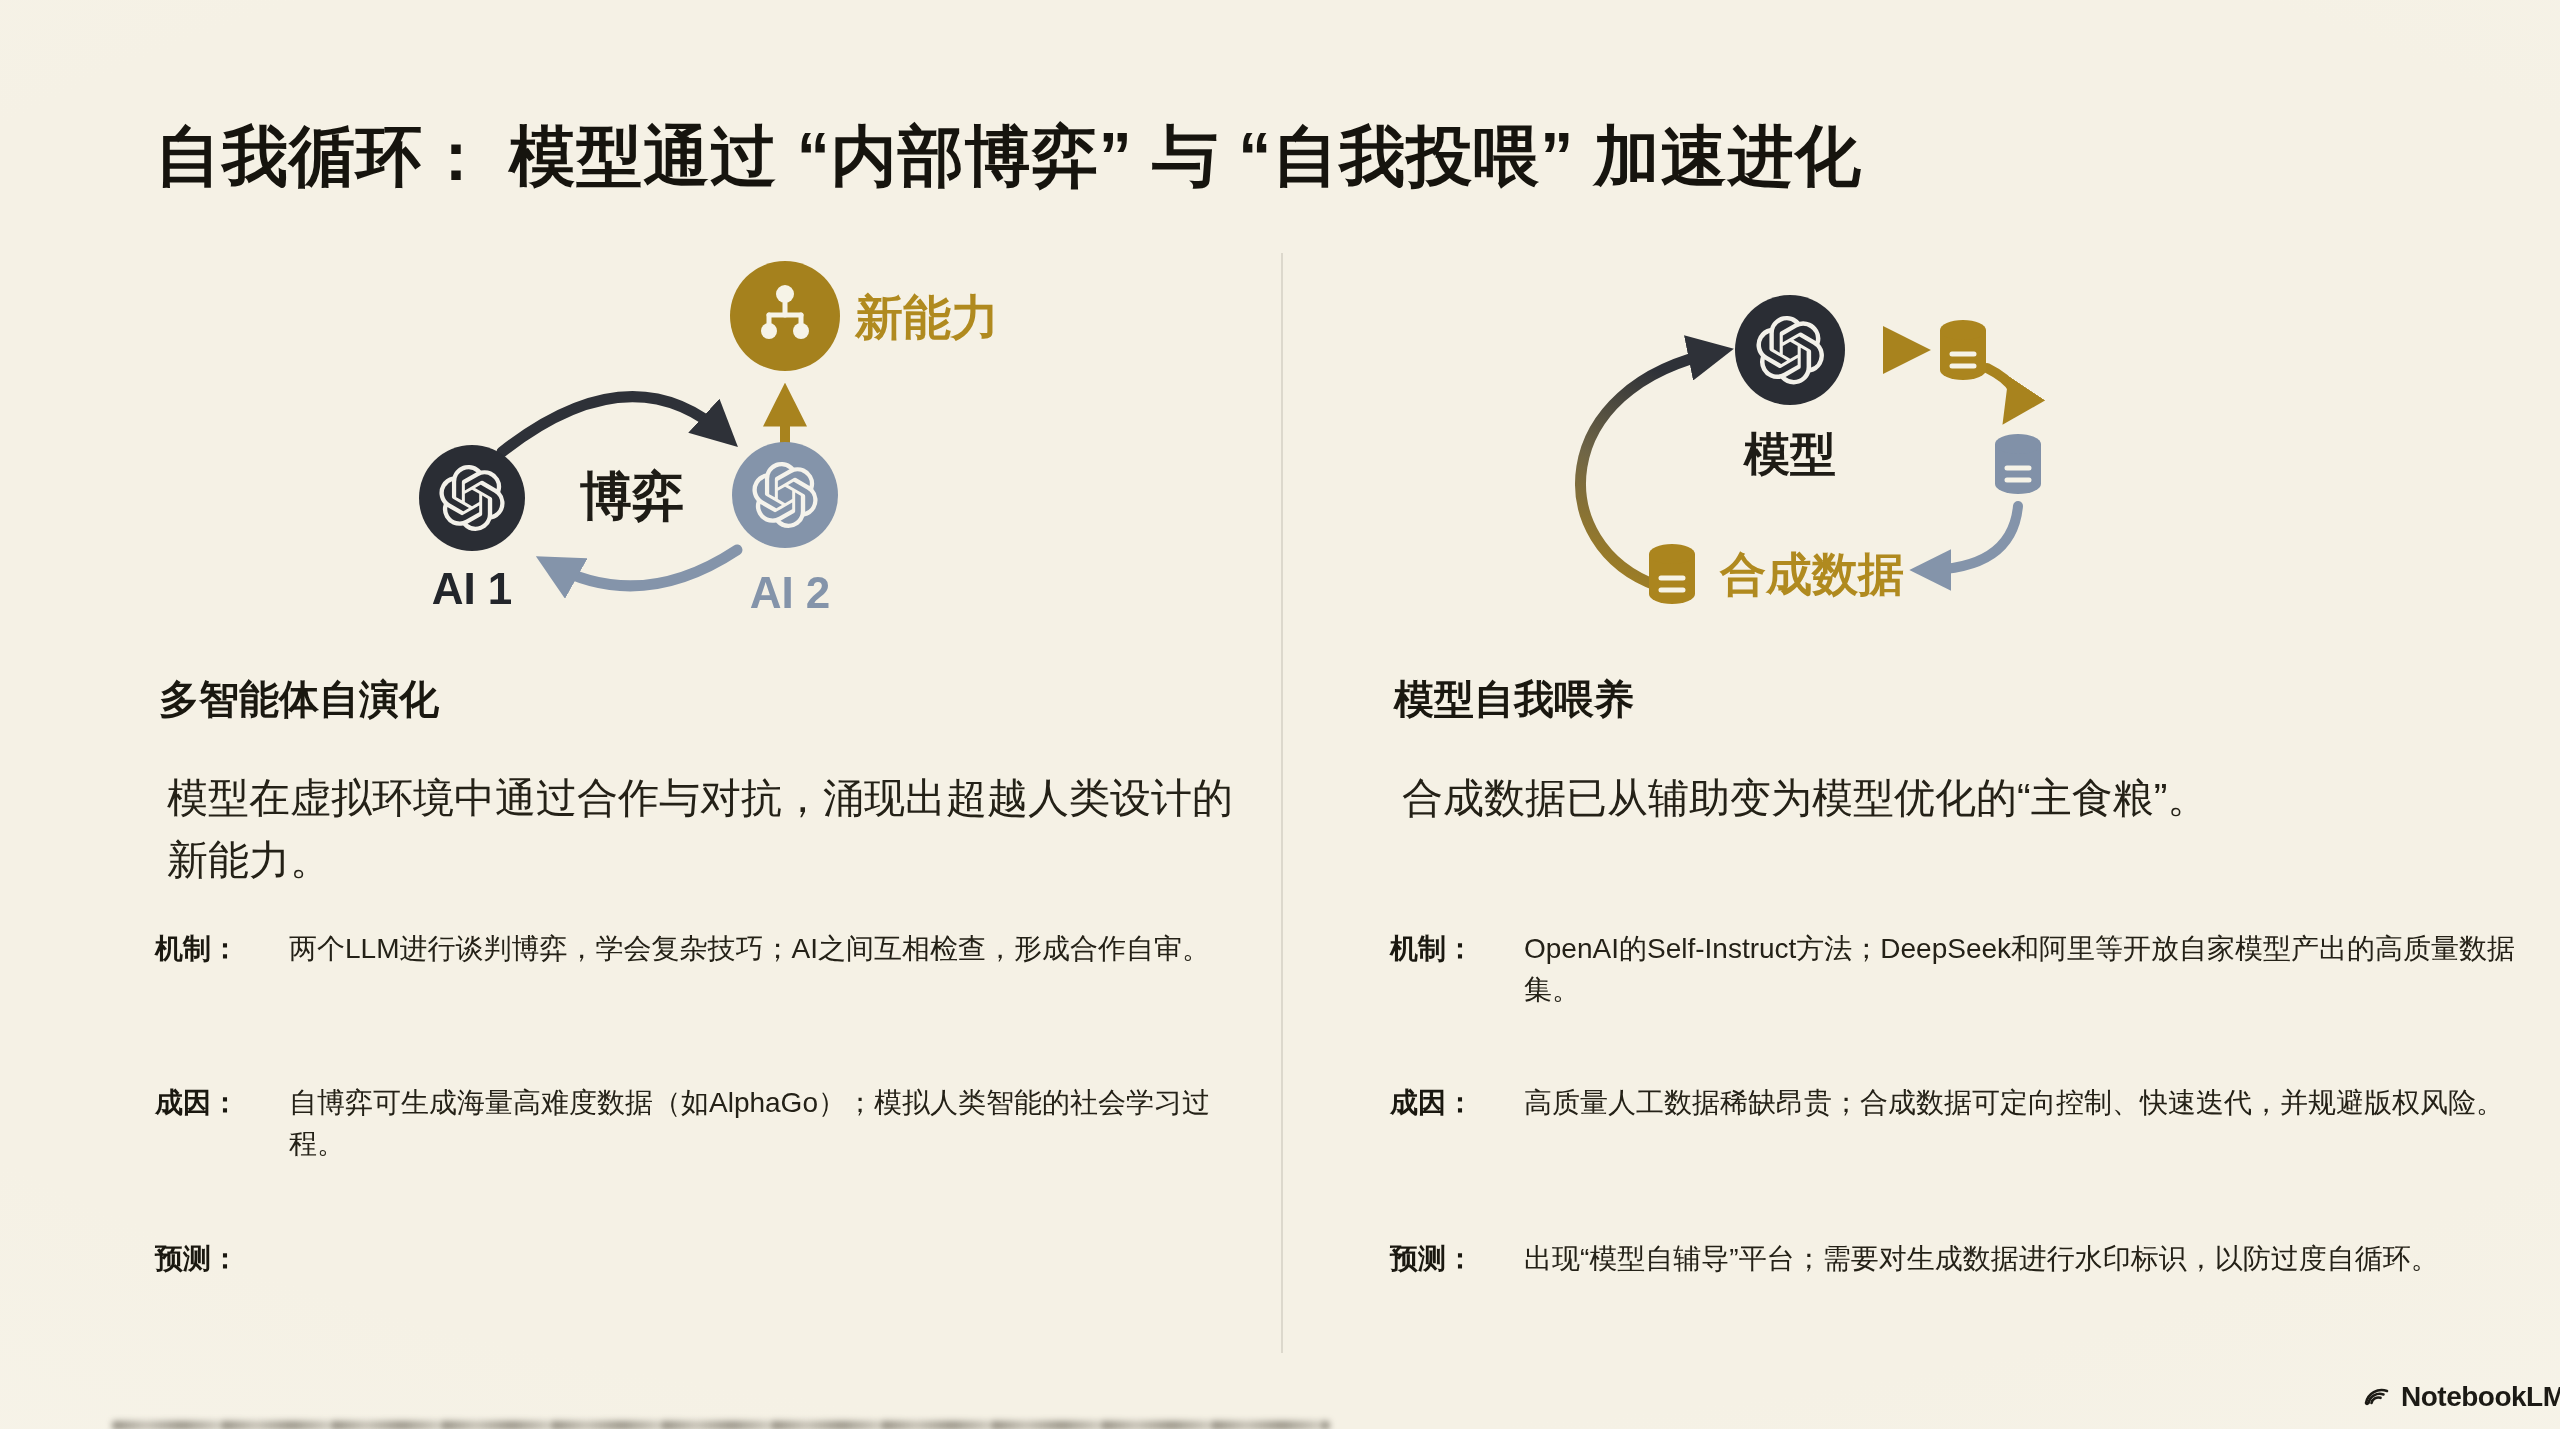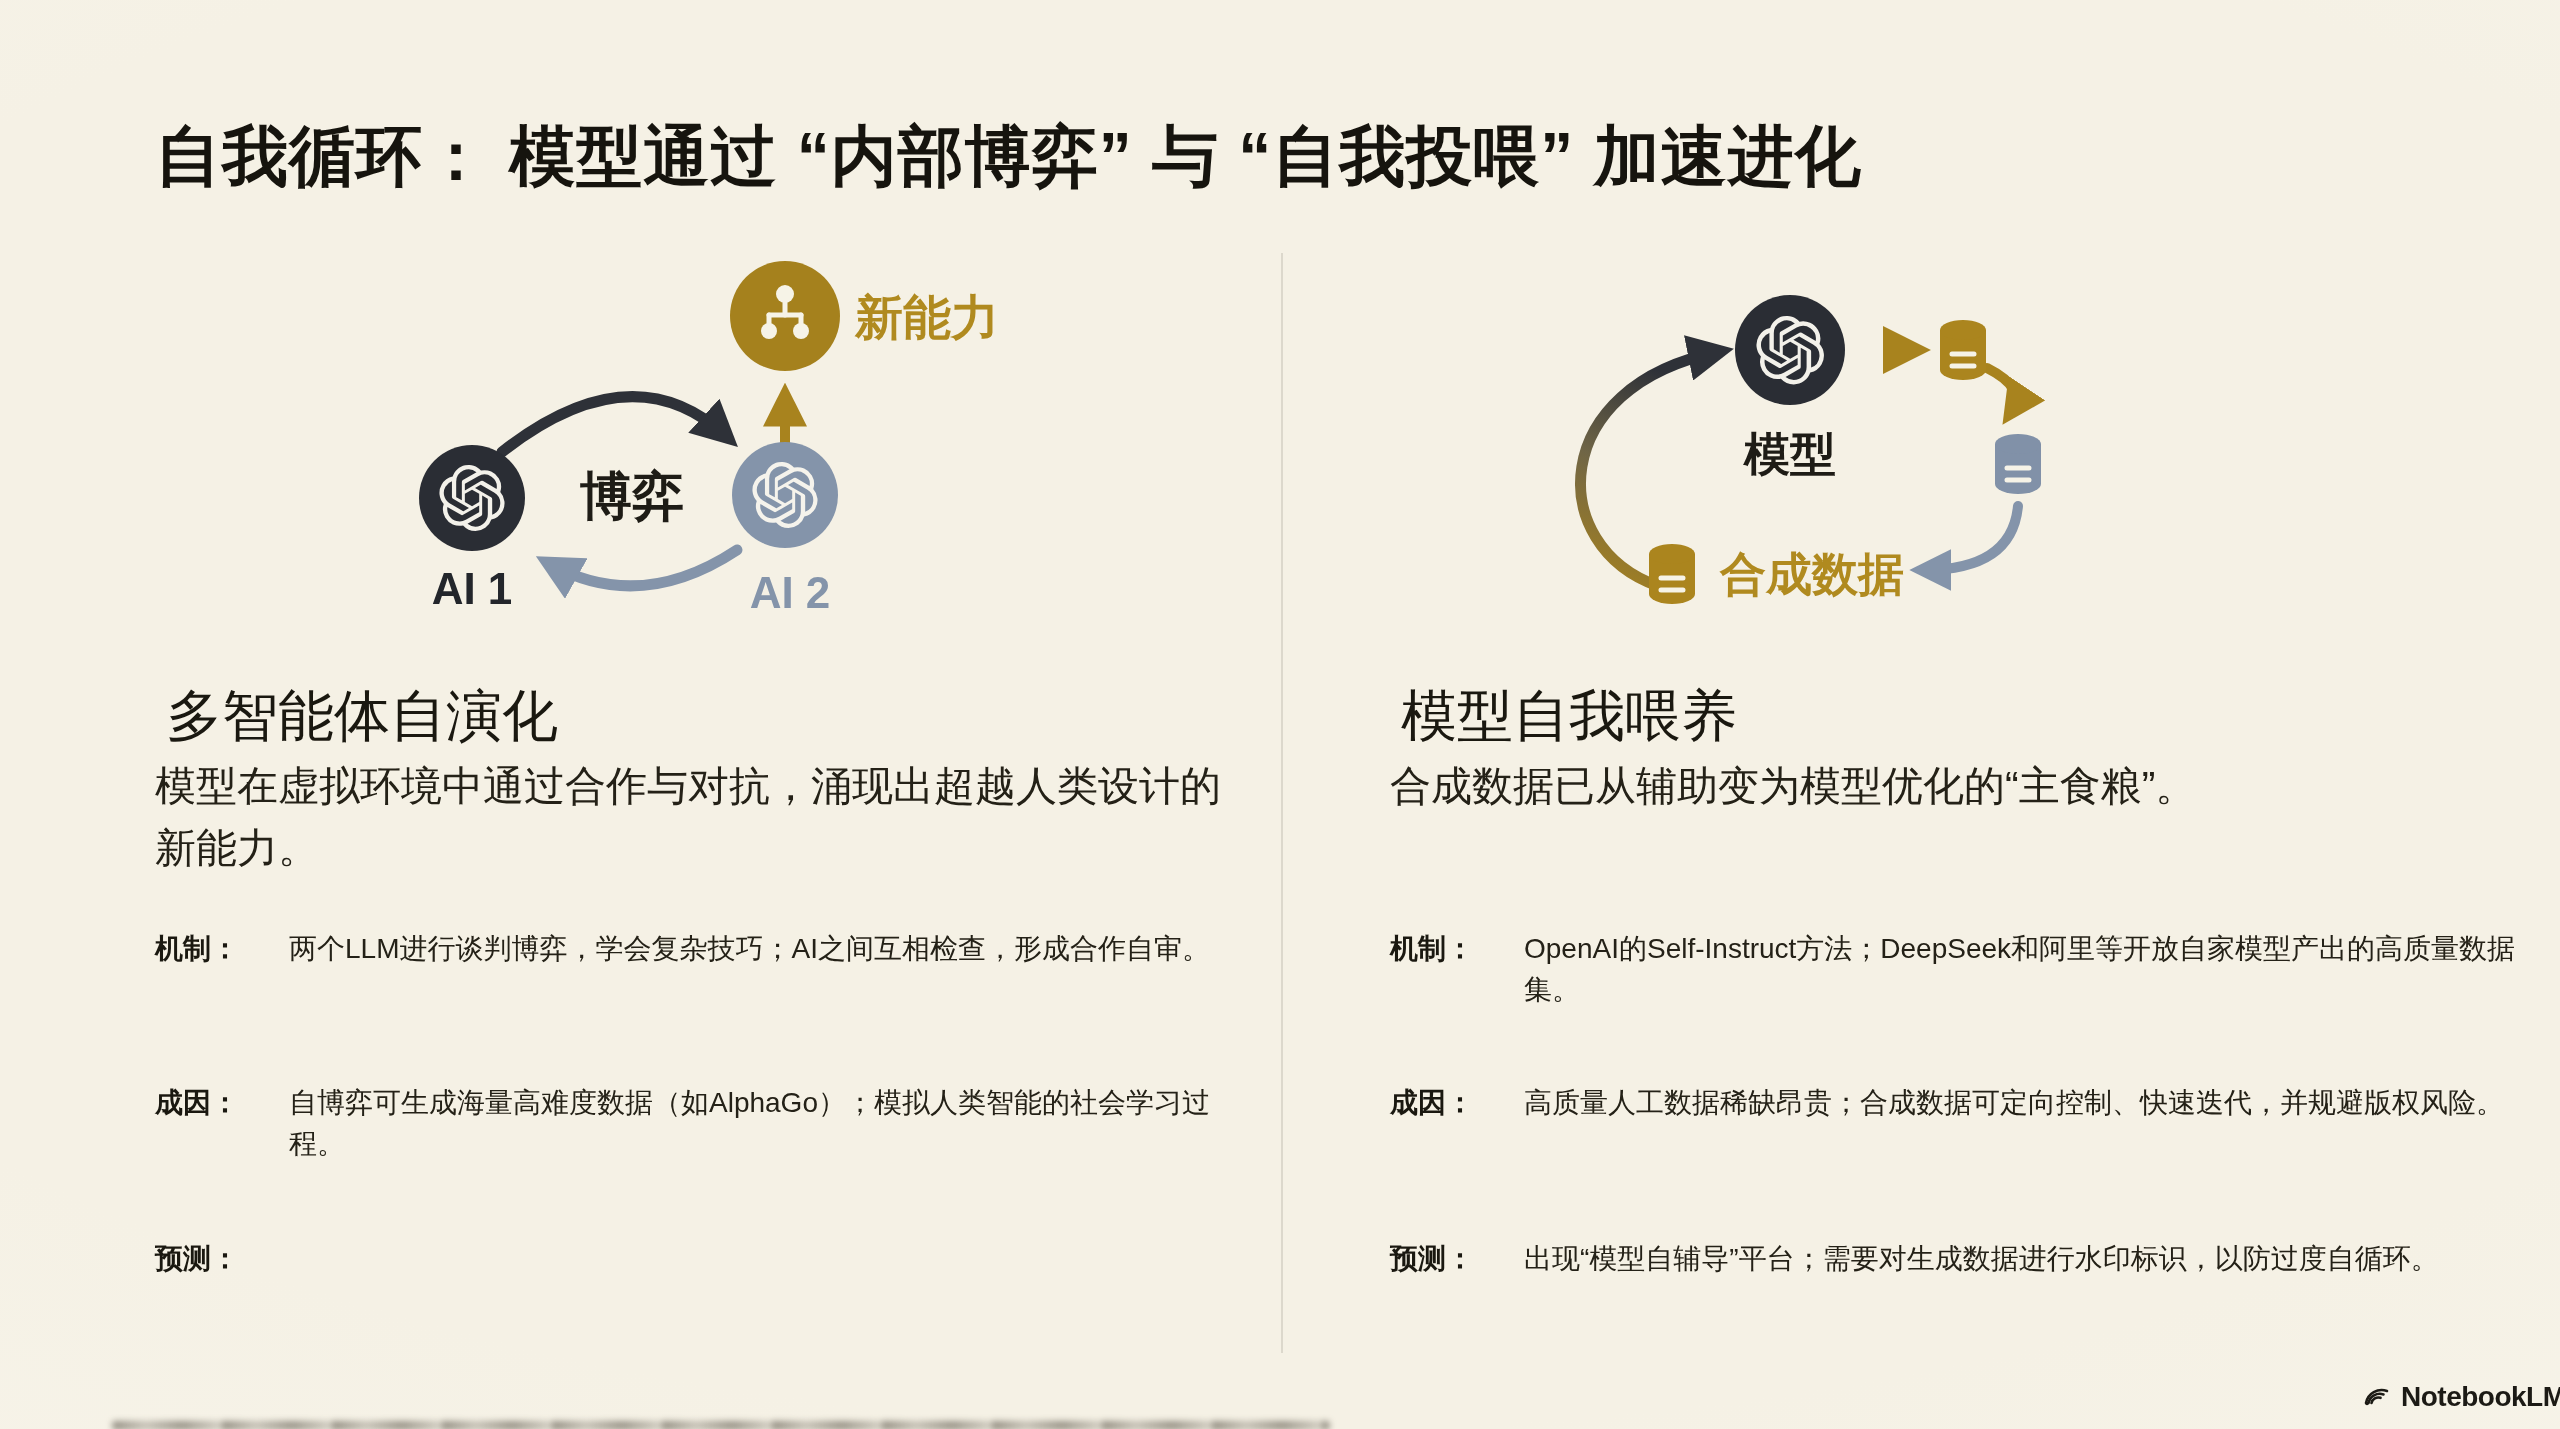--- a/index.html
+++ b/index.html
@@ -11,22 +11,22 @@
   }
   .abs{position:absolute;}
   .title{
     left:155px;top:92px;width:2200px;
     font-size:66px;font-weight:800;letter-spacing:1px;color:#16140e;
     white-space:nowrap;
     margin-top:20px;
   }
   .divider{left:1281px;top:253px;width:2px;height:1100px;background:#dcd8cc;}
   svg.diagram{position:absolute;}
-  .col-heading{font-size:56px;font-weight:400;color:#1a1810;margin:11px;}
-  .col-desc{font-size:41px;line-height:1.5;color:#242117;margin:0;}
+  .col-heading{font-size:40px;font-weight:700;color:#1a1810;margin:4px;}
+  .col-desc{font-size:41px;line-height:1.5;color:#242117;margin:12px;}
   .item{
     display:grid;grid-template-columns:134px 1fr;
     font-size:28px;line-height:1.47;color:#242117;
   }
   .item .ilabel{font-weight:800;color:#1a1810;}
   .left-col-x{left:155px;}
   .right-col-x{left:1390px;}
   .w-left{width:1075px;}
   .w-right{width:1145px;}
   .footer{

